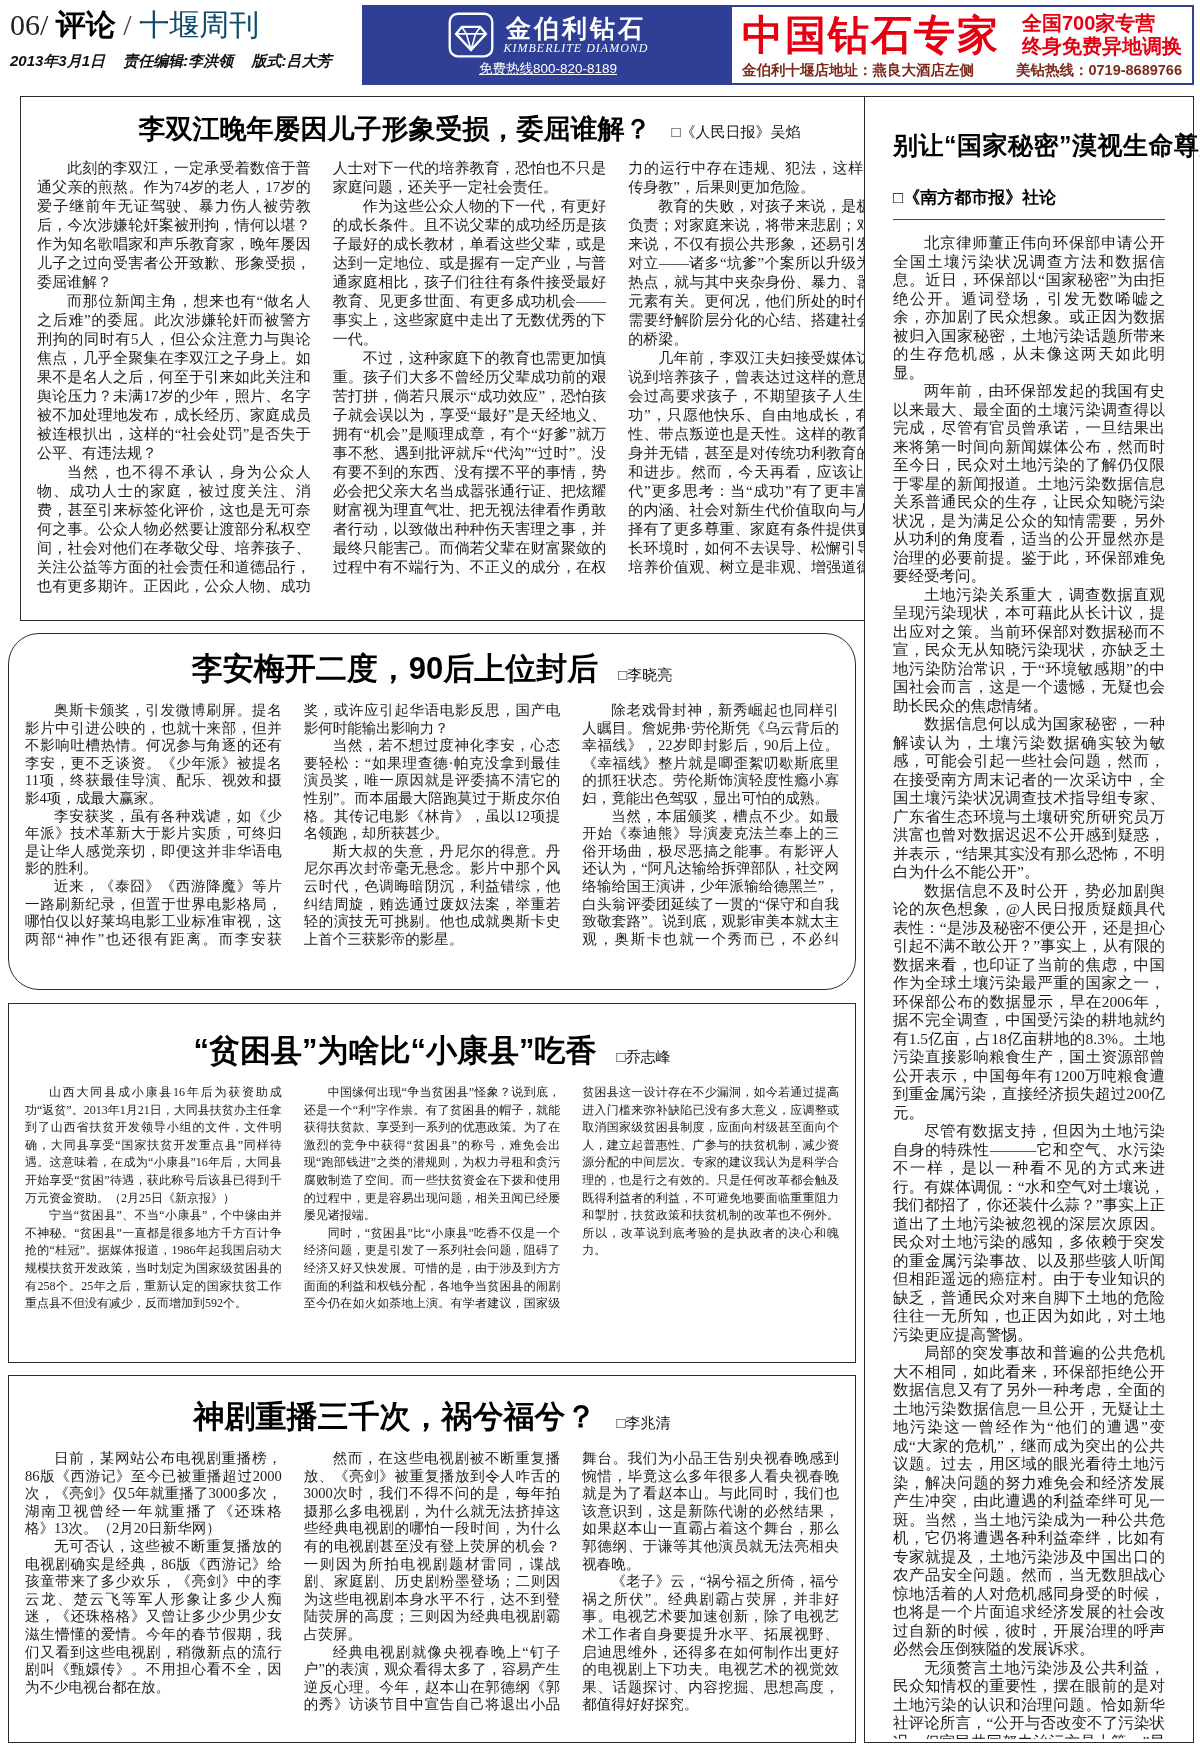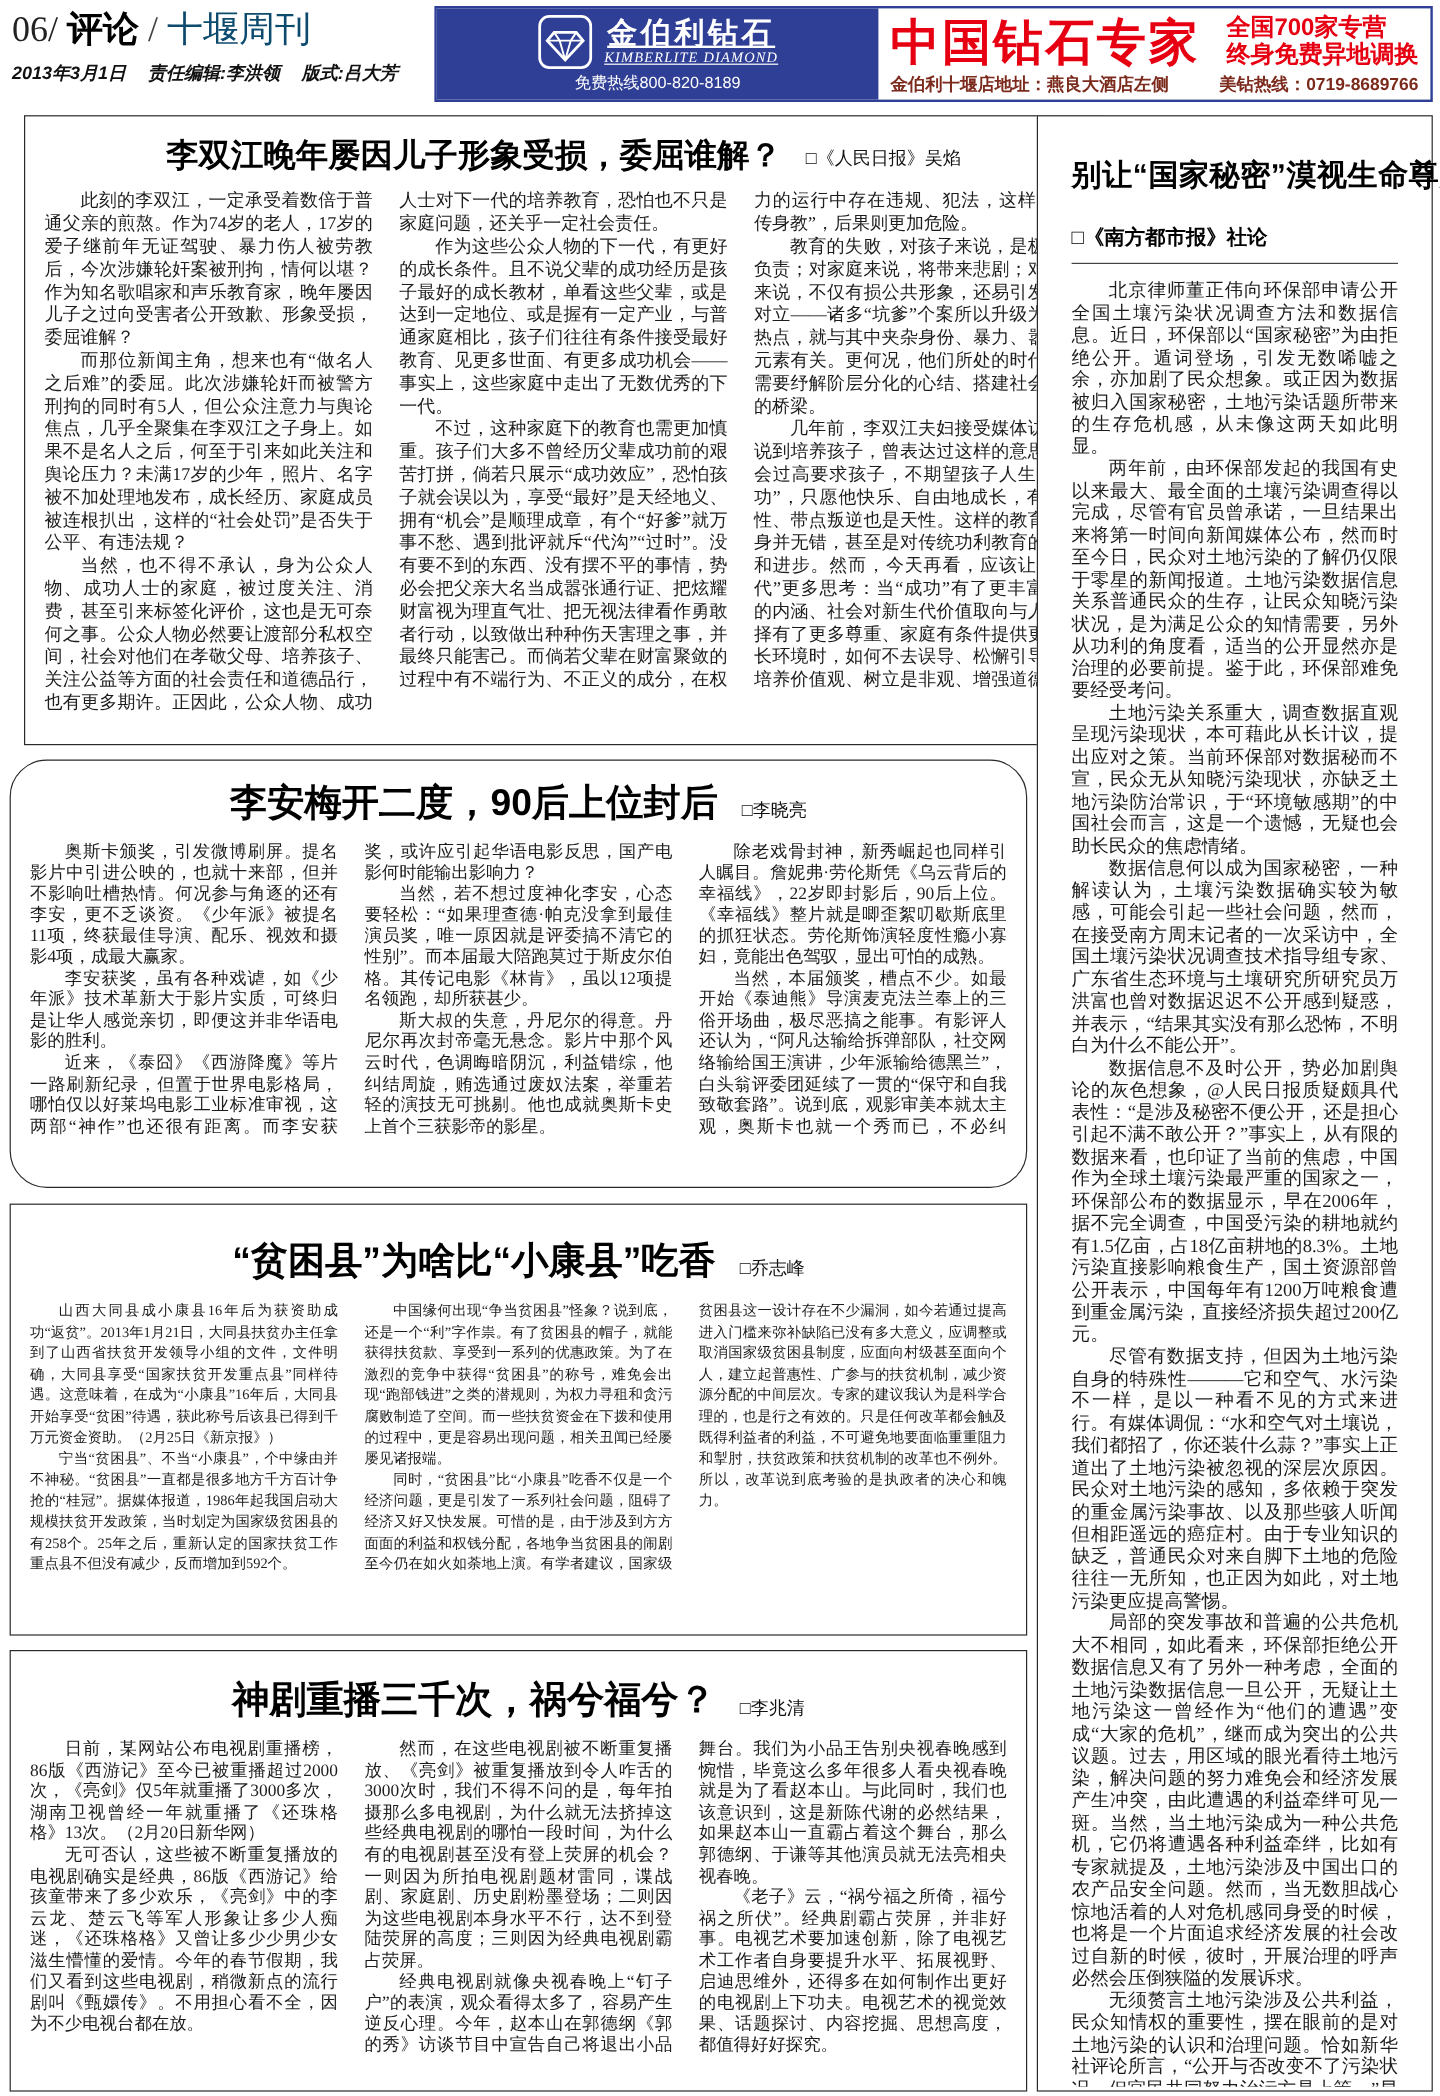--- a/index.html
+++ b/index.html
@@ -15,29 +15,29 @@
   .mh-sep{color:#444;}
   .mh-pub{color:#0c4a6e;}
   .masthead-line2{margin-top:8px;font-family:"Liberation Sans",sans-serif;
     font-style:italic;font-weight:bold;font-size:15px;color:#111;white-space:nowrap;}
   .masthead-line2 span{margin-right:14px;}
   
   .ad{position:absolute;left:362px;top:5px;width:832px;height:80px;display:flex;
     border:2px solid #2f3f96;box-sizing:border-box;background:#fff;}
   .ad-left{width:375px;background:#2f3f96;color:#fff;display:flex;flex-direction:column;
     justify-content:center;padding:2px 8px;box-sizing:border-box;}
-  .ad-left-row{display:flex;align-items:center;gap:10px;justify-content:center;text-decoration:underline;}
+  .ad-left-row{display:flex;align-items:center;gap:10px;justify-content:center;}
   .ad-logo{width:46px;height:46px;flex:0 0 46px;}
   .ad-brand{display:flex;flex-direction:column;align-items:center;}
   .ad-brand-cn{font-family:"Liberation Sans",sans-serif;font-weight:bold;font-size:25px;
     letter-spacing:3px;line-height:26px;}
   .ad-brand-en{font-family:"Liberation Serif",serif;font-style:italic;font-size:12px;
     letter-spacing:1px;}
   .ad-hotline{text-align:center;font-size:13.5px;font-family:"Liberation Sans",sans-serif;
-    margin-top:2px;}
+    margin-top:2px;text-decoration:underline;}
   .ad-right{flex:1;display:flex;flex-direction:column;padding:2px 10px 3px;box-sizing:border-box;}
   .ad-right-top{display:flex;align-items:center;flex:1;}
   .ad-headline{flex:1;font-family:"Liberation Sans",sans-serif;font-weight:bold;
     font-size:41px;letter-spacing:2px;color:#e60012;line-height:44px;white-space:nowrap;}
   .ad-slogans{display:flex;flex-direction:column;align-items:flex-start;margin-left:22px;}
   .ad-slogan{font-family:"Liberation Sans",sans-serif;font-weight:bold;font-size:20px;
     color:#e60012;line-height:23px;white-space:nowrap;}
   .ad-bottom{display:flex;justify-content:space-between;font-family:"Liberation Sans",sans-serif;
     font-weight:bold;font-size:14.5px;color:#7b2a1c;white-space:nowrap;}
   

